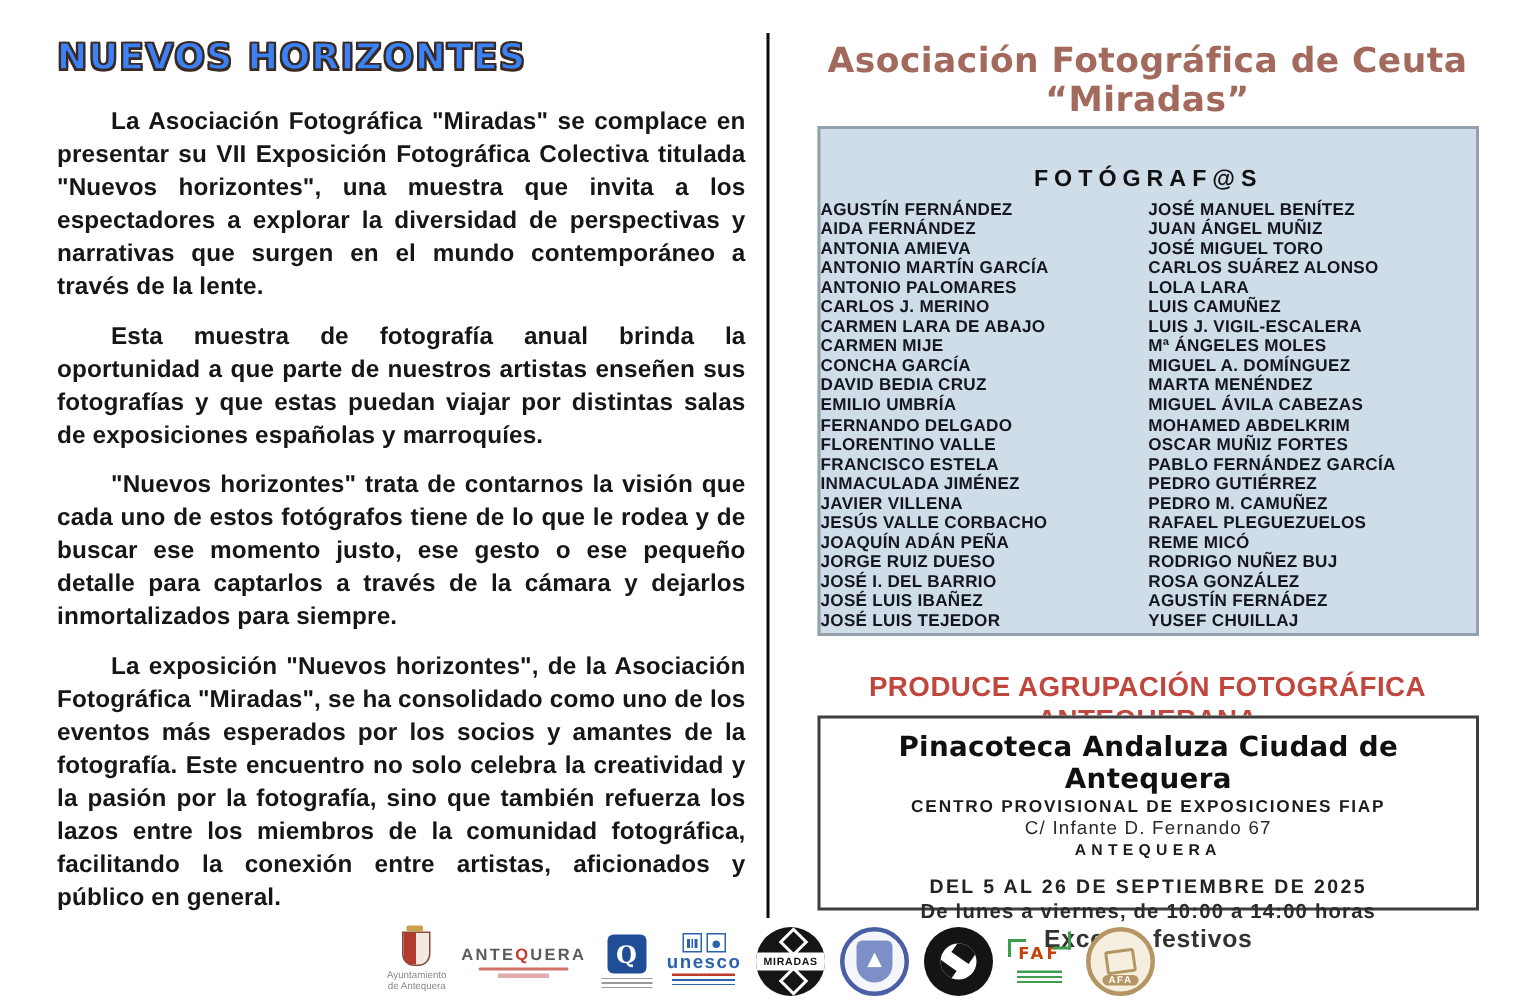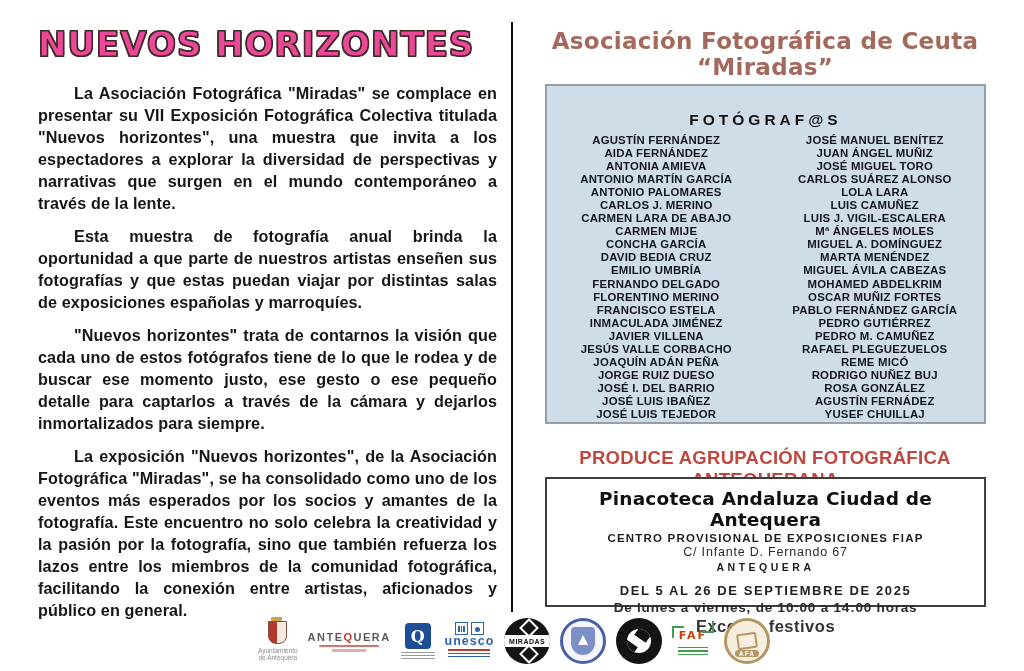--- a/index.html
+++ b/index.html
@@ -1,41 +1,41 @@
 <!DOCTYPE html>
 <html><head>
 <meta charset="utf-8">
 <style>
   html,body{margin:0;padding:0;background:#ffffff;}
   #page{position:relative;width:1024px;height:671px;background:#ffffff;overflow:hidden;
         font-family:"Liberation Sans",sans-serif;color:#1a1a1a;}
 
   
   #left-col{position:absolute;left:38px;top:24px;width:459px;}
-  #left-title{font-family:"DejaVu Sans",sans-serif;font-weight:800;font-size:34px;
-              letter-spacing:1px;color:#ec4899;
+  #left-title{font-family:"DejaVu Sans",sans-serif;font-weight:800;font-size:24px;
+              letter-spacing:1px;color:#3b82f6;
               -webkit-text-stroke:1px #3b2a24;
               text-shadow:-1px -1px 0 #3b2a24,1px -1px 0 #3b2a24,-1px 1px 0 #3b2a24,1px 1px 0 #3b2a24;
               margin-bottom:18px;white-space:nowrap;}
   .para{font-size:16.2px;line-height:22px;font-weight:700;text-align:justify;
         text-indent:36px;color:#161616;margin:0 0 11px 0;letter-spacing:.1px;}
 
   
   #divider{position:absolute;left:511px;top:22px;width:2px;height:590px;background:#0d0d0d;}
 
   
   #right-title{position:absolute;left:525px;top:28px;width:480px;text-align:center;
                font-family:"DejaVu Sans",sans-serif;font-weight:800;font-size:23px;
                color:#a3695c;letter-spacing:.3px;}
   #names-box{position:absolute;left:545px;top:84px;width:441px;height:340px;
              background:#cfdde9;border:2px solid #94a0ab;box-sizing:border-box;}
   #names-header{margin-top:25px;text-align:center;font-weight:800;font-size:15.5px;
                 letter-spacing:4px;color:#111;}
   #names-cols{display:flex;margin-top:5px;}
-  .names-col{flex:1;text-align:center;}
+  .names-col{flex:1;text-align:left;}
   .name-item{font-size:11.4px;font-weight:800;line-height:13.05px;color:#14161f;
              letter-spacing:.2px;white-space:nowrap;}
 
   #produce-line{position:absolute;left:525px;top:447px;width:480px;text-align:center;
                 font-weight:800;font-size:18.5px;color:#c0473e;letter-spacing:.3px;}
 
   #venue-box{position:absolute;left:545px;top:477px;width:441px;height:130px;
              border:2px solid #3e3e3e;box-sizing:border-box;background:#ffffff;
              text-align:center;padding-top:9px;}
   #venue-name{font-family:"DejaVu Sans",sans-serif;font-weight:800;font-size:18.5px;
@@ -138,21 +138,21 @@
           <div class="name-item">ANTONIA AMIEVA</div>
           <div class="name-item">ANTONIO MARTÍN GARCÍA</div>
           <div class="name-item">ANTONIO PALOMARES</div>
           <div class="name-item">CARLOS J. MERINO</div>
           <div class="name-item">CARMEN LARA DE ABAJO</div>
           <div class="name-item">CARMEN MIJE</div>
           <div class="name-item">CONCHA GARCÍA</div>
           <div class="name-item">DAVID BEDIA CRUZ</div>
           <div class="name-item">EMILIO UMBRÍA</div>
           <div class="name-item">FERNANDO DELGADO</div>
-          <div class="name-item">FLORENTINO MERINO</div>
+          <div class="name-item">FLORENTINO VALLE</div>
           <div class="name-item">FRANCISCO ESTELA</div>
           <div class="name-item">INMACULADA JIMÉNEZ</div>
           <div class="name-item">JAVIER VILLENA</div>
           <div class="name-item">JESÚS VALLE CORBACHO</div>
           <div class="name-item">JOAQUÍN ADÁN PEÑA</div>
           <div class="name-item">JORGE RUIZ DUESO</div>
           <div class="name-item">JOSÉ I. DEL BARRIO</div>
           <div class="name-item">JOSÉ LUIS IBAÑEZ</div>
           <div class="name-item">JOSÉ LUIS TEJEDOR</div>
         </div>

